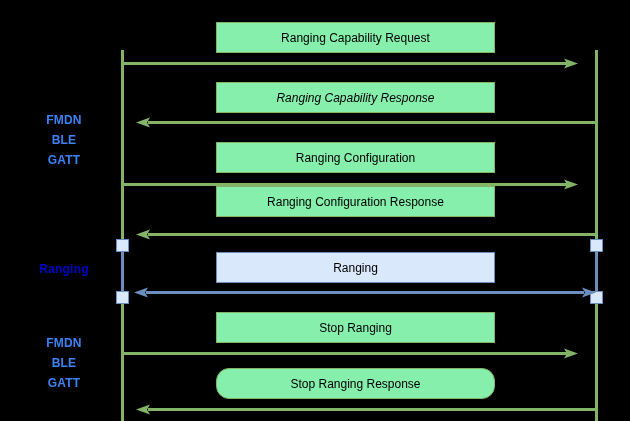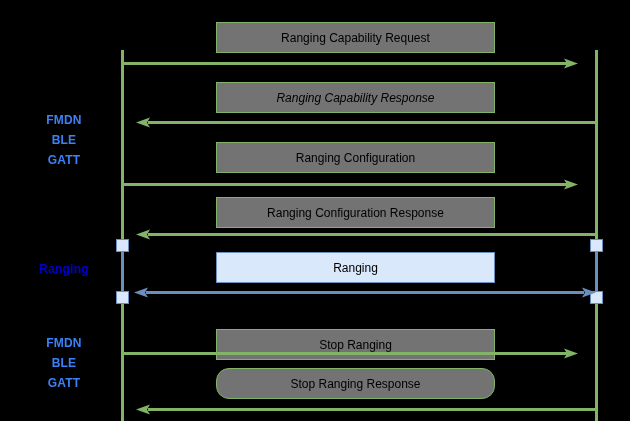--- a/index.html
+++ b/index.html
@@ -54,21 +54,21 @@
     position: absolute;
     left: 216px;
     width: 279px;
     height: 31px;
     box-sizing: border-box;
     display: flex;
     align-items: center;
     justify-content: center;
     font-size: 12px;
     color: #000000;
-    background: #737373;
+    background: #86efac;
     border: 1px solid #82b366;
   }
   .msg-box.blue {
     background: #dae8fc;
     border: 1px solid #6c8ebf;
   }
 
   
   .arrow {
     position: absolute;
@@ -121,38 +121,38 @@
   </div>
 
   <div class="msg-box" style="top:142px;">Ranging Configuration</div>
   <div class="arrow" style="left:122px; top:179px; width:456px;">
     <svg width="456" height="11" viewBox="0 0 456 11">
       <line x1="0" y1="5.5" x2="448" y2="5.5" stroke="#82b366" stroke-width="3"></line>
       <polygon points="456,5.5 442,0.5 445,5.5 442,10.5" fill="#82b366"></polygon>
     </svg>
   </div>
 
-  <div class="msg-box" style="top:197px;">Ranging Configuration Response</div>
+  <div class="msg-box" style="top:186px;">Ranging Configuration Response</div>
   <div class="arrow" style="left:136px; top:229px; width:460px;">
     <svg width="460" height="11" viewBox="0 0 460 11">
       <line x1="12" y1="5.5" x2="460" y2="5.5" stroke="#82b366" stroke-width="3"></line>
       <polygon points="0,5.5 14,0.5 11,5.5 14,10.5" fill="#82b366"></polygon>
     </svg>
   </div>
 
   <div class="msg-box blue" style="top:252px;">Ranging</div>
   <div class="arrow" style="left:134px; top:287px; width:462px;">
     <svg width="462" height="11" viewBox="0 0 462 11">
       <line x1="12" y1="5.5" x2="450" y2="5.5" stroke="#6c8ebf" stroke-width="3"></line>
       <polygon points="0,5.5 14,0.5 11,5.5 14,10.5" fill="#6c8ebf"></polygon>
       <polygon points="462,5.5 448,0.5 451,5.5 448,10.5" fill="#6c8ebf"></polygon>
     </svg>
   </div>
 
-  <div class="msg-box" style="top:312px;margin-top:17px;">Stop Ranging</div>
+  <div class="msg-box" style="top:312px;">Stop Ranging</div>
   <div class="arrow" style="left:122px; top:348px; width:456px;">
     <svg width="456" height="11" viewBox="0 0 456 11">
       <line x1="0" y1="5.5" x2="448" y2="5.5" stroke="#82b366" stroke-width="3"></line>
       <polygon points="456,5.5 442,0.5 445,5.5 442,10.5" fill="#82b366"></polygon>
     </svg>
   </div>
 
   <div class="msg-box" style="top:368px;border-radius:13px;">Stop Ranging Response</div>
   <div class="arrow" style="left:136px; top:404px; width:460px;">
     <svg width="460" height="11" viewBox="0 0 460 11">

